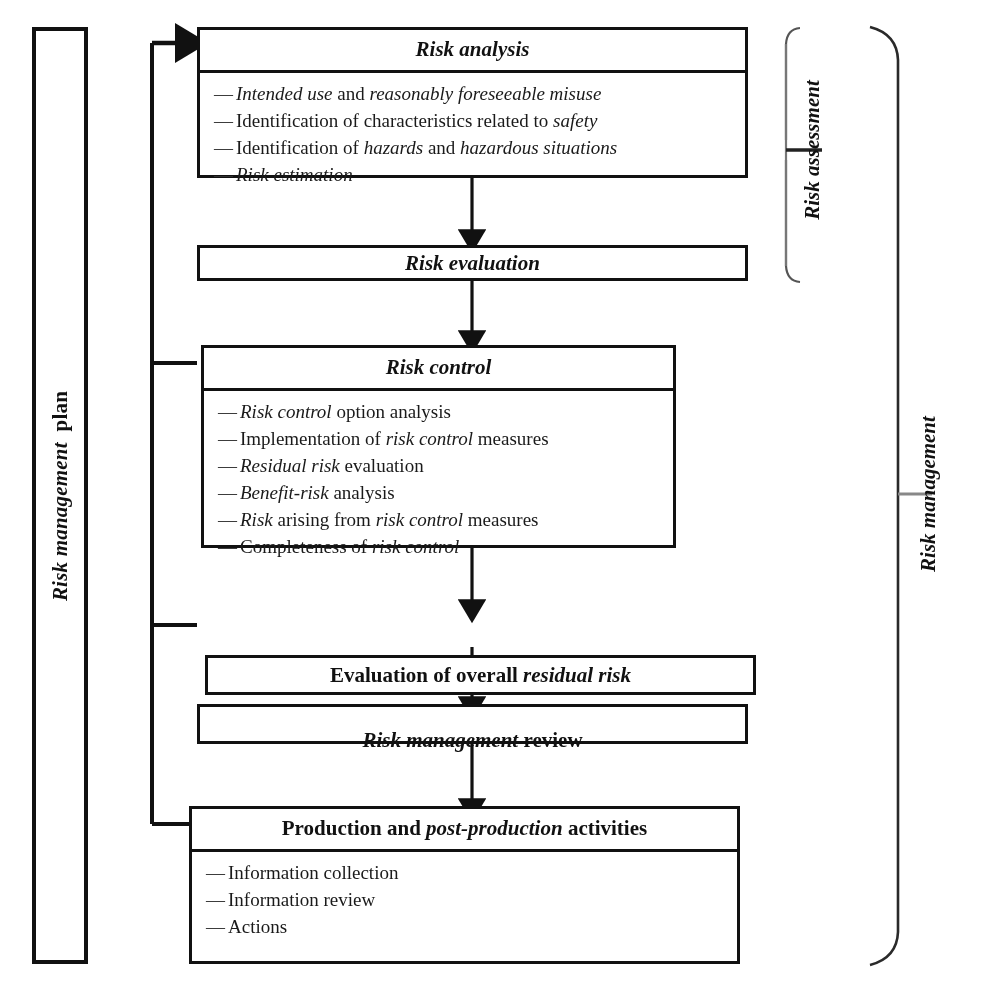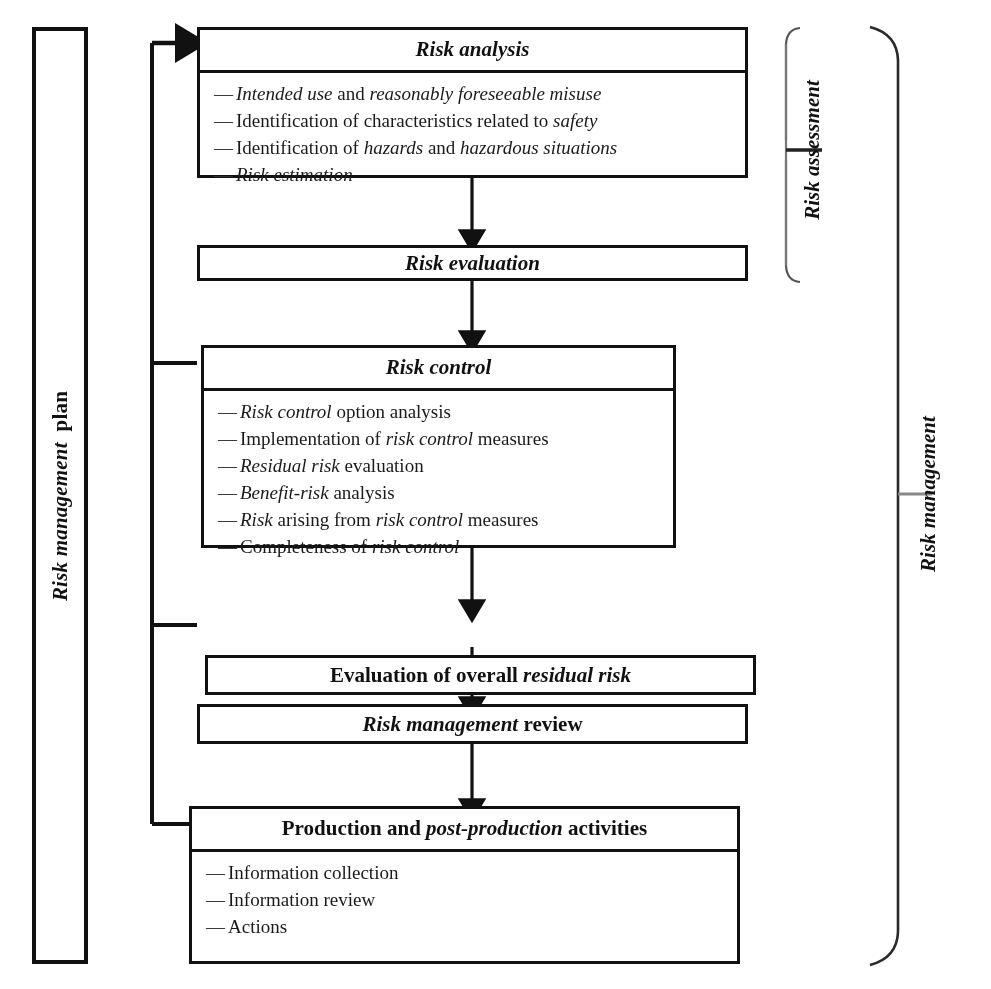--- a/index.html
+++ b/index.html
@@ -201,21 +201,21 @@
     </div>
   </div>
 
   <div class="box" id="box-overall-residual-risk" style="left:205px; top:607px; width:551px; height:40px;margin-top:48px;">
     <div class="box-header" style="padding-top:6px;">
       Evaluation of overall <i class="term">residual risk</i>
     </div>
   </div>
 
   <div class="box" id="box-risk-management-review" style="left:197px; top:704px; width:551px; height:40px;">
-    <div class="box-header" style="padding-top:6px;">
+    <div class="box-header" style="padding-top:22px;">
       <i class="term">Risk management</i> review
     </div>
   </div>
 
   <div class="box" id="box-production-activities" style="left:189px; top:806px; width:551px; height:158px;">
     <div class="box-header with-rule">
       Production and <i class="term">post-production</i> activities
     </div>
     <div class="box-body">
       <div class="bullet-row">

